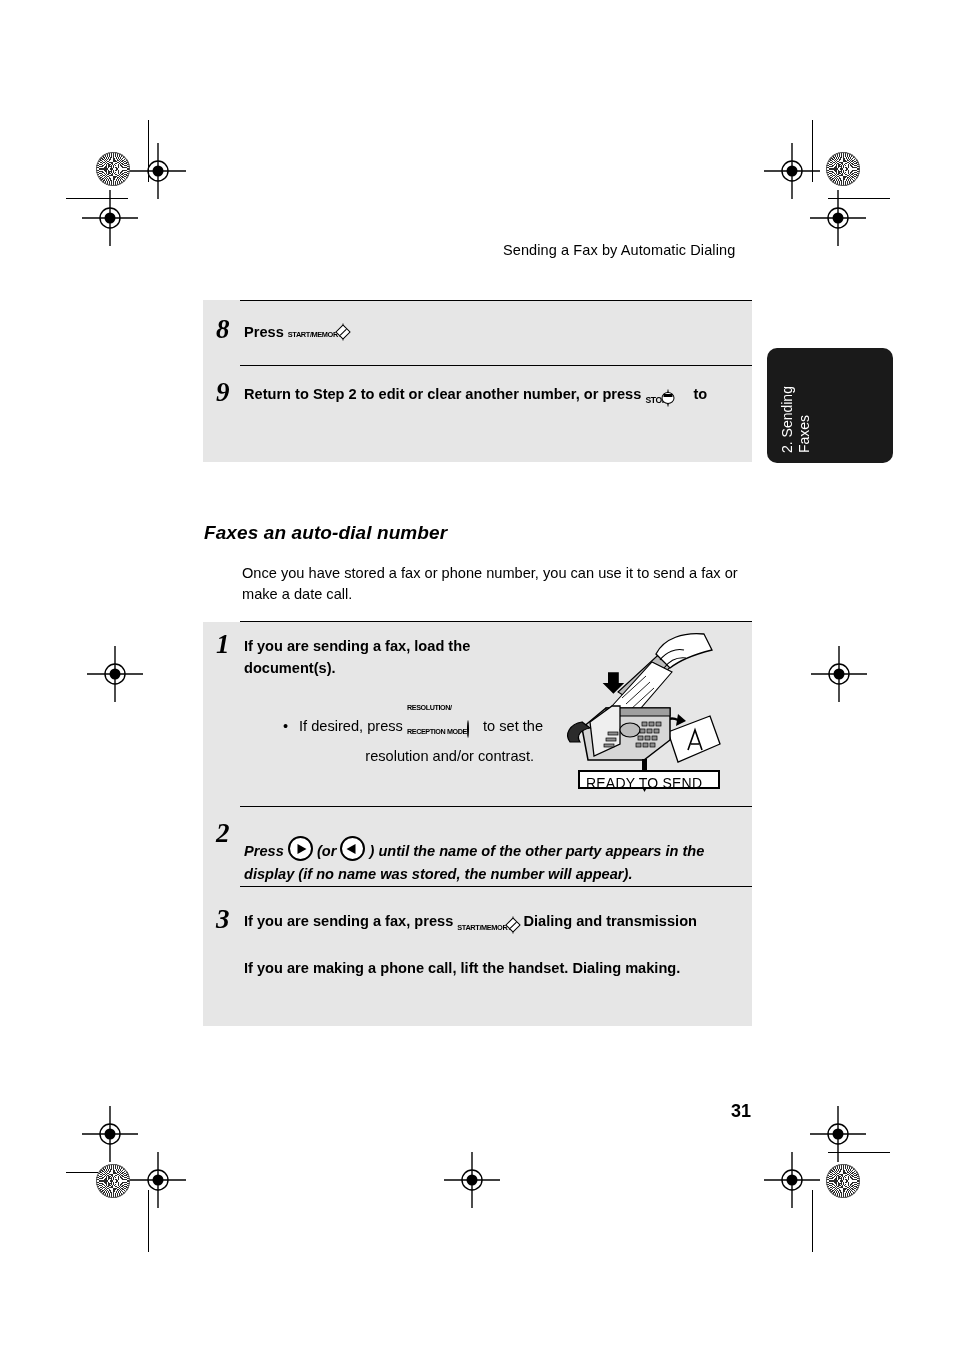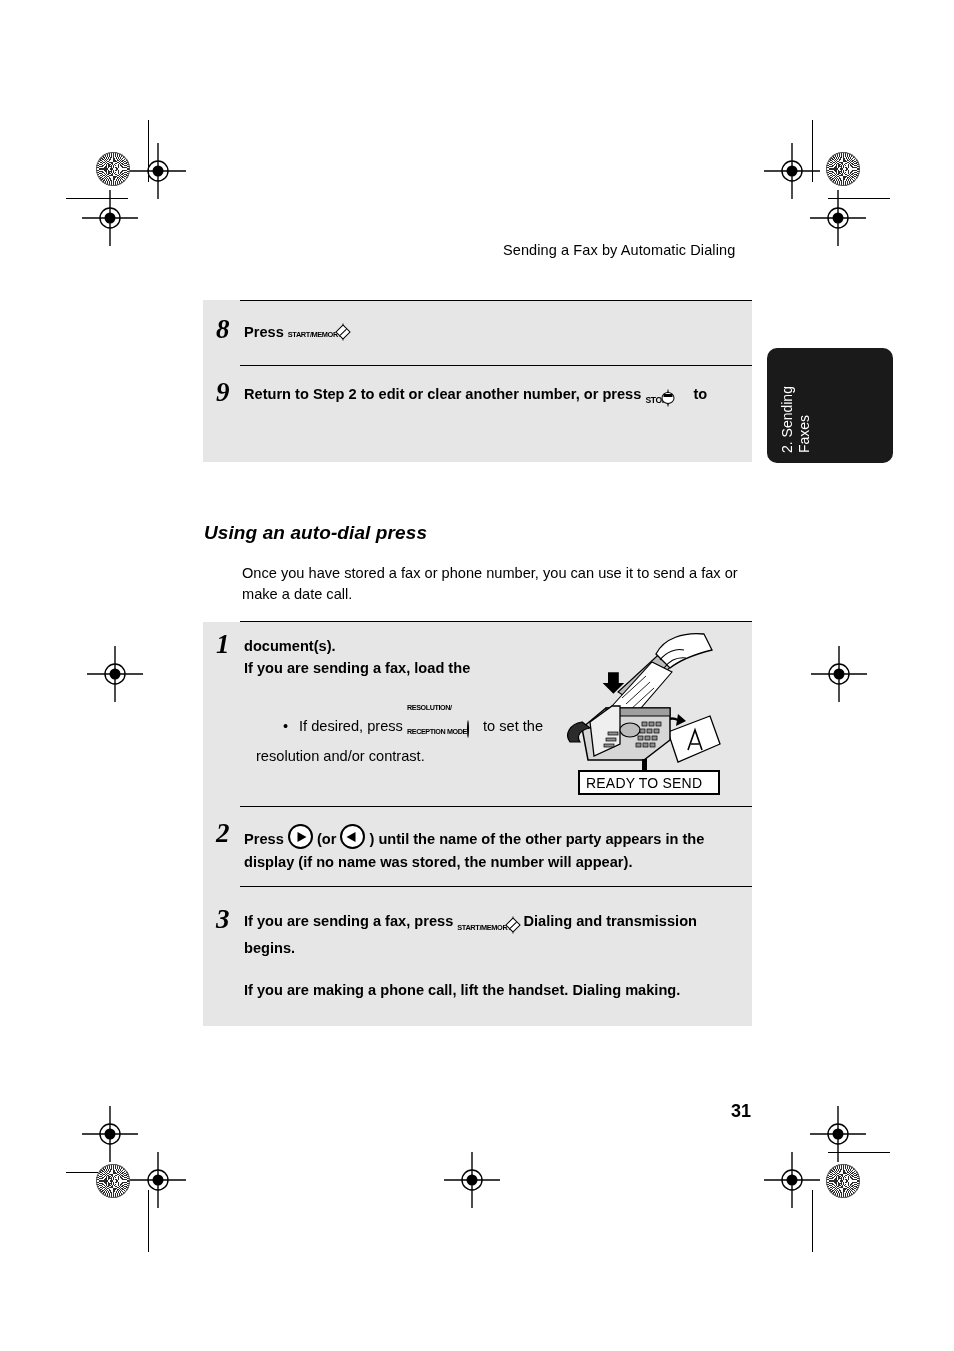--- a/index.html
+++ b/index.html
@@ -230,21 +230,21 @@
     left: 560px;
     top: 624px;
     width: 190px;
     height: 175px;
   }
   .lcd-box {
     position: absolute;
     left: 578px;
     top: 770px;
     width: 142px;
-    height: 25px;
+    height: 19px;
     border: 2.2px solid #000;
     background: #ffffff;
     box-sizing: border-box;
   }
   .lcd-text {
     position: absolute;
     left: 6px; top: 3px;
     font-size: 14px;
     letter-spacing: 0.2px;
   }
@@ -381,46 +381,46 @@
         <span class="key-cap">STOP</span>
         <span class="key-oval">
           <span class="key-glyph stopglyph"></span>
         </span>
       </span>
       <span>to</span>
     </span>
   </div>
 </div>
 
-<div class="section-heading">Using an auto-dial press</div>
+<div class="section-heading">Faxes an auto-dial number</div>
 <div class="section-intro">Once you have stored a fax or phone number, you can use it to send a fax or make a date call.</div>
 
 <div class="block" style="left:203px; top:622px; width:549px; height:404px;"></div>
 <div class="rule" style="left:240px; top:621px; width:512px;"></div>
 <div class="rule" style="left:240px; top:806px; width:512px;"></div>
 <div class="rule" style="left:240px; top:886px; width:512px;"></div>
 
 <div class="step" style="left:216px; top:631px;">
   <div class="step-num" style="left:0; top:0;">1</div>
   <div class="step-body" style="left:28px; top:5px; width:270px;">
+    <div>If you are sending a fax, load the</div>
     <div>document(s).</div>
-    <div>If you are sending a fax, load the</div>
   </div>
   <div class="bullet-row" style="left:28px; top:62px; width:290px;">
     <span style="white-space:nowrap;margin-left:39px;">
       <span class="bullet-dot">•</span>
       <span>If desired, press</span>
       <span class="key key-res" style="vertical-align:-3px;">
         <span class="key-cap">RESOLUTION/
 RECEPTION MODE</span>
         <span class="key-oval"></span>
       </span>
       <span>to set the</span>
     </span>
-    <div style="margin-left:12px; margin-top:3px;">resolution and/or contrast.</div>
+    <div style="margin-left:24px; margin-top:3px;text-align:right;">resolution and/or contrast.</div>
   </div>
 </div>
 
 <svg class="illus" viewBox="0 0 190 175">
 
   <g>
     <polygon points="108,108 150,92 160,120 118,138" fill="#ffffff" stroke="#000" stroke-width="1.3"></polygon>
     <path d="M128,126 L135,106 L142,126 M131,120 L139,120" fill="none" stroke="#000" stroke-width="1.6"></path>
   </g>
 
@@ -481,21 +481,21 @@
     <polygon points="76,152 93,152 84.5,168" fill="#000"></polygon>
   </g>
 </svg>
 
 <div class="lcd-box">
   <span class="lcd-text">READY TO SEND</span>
 </div>
 
 <div class="step" style="left:216px; top:820px;">
   <div class="step-num" style="left:0; top:0;">2</div>
-  <div class="step-body" style="left:28px; top:4px; width:500px;">
+  <div class="step-body" style="left:28px; top:16px; width:500px;font-style:italic;">
     <span style="white-space:nowrap;">
       <span>Press</span>
       <span class="key-arrow right"></span>
       <span>(or</span>
       <span class="key-arrow left"></span>
       <span>) until the name of the other party appears in the</span>
     </span>
     <div style="margin-top:1px;">display (if no name was stored, the number will appear).</div>
   </div>
 </div>
@@ -505,18 +505,17 @@
   <div class="step-body" style="left:28px; top:5px; width:500px;">
     <span style="white-space:nowrap;">
       <span>If you are sending a fax, press</span>
       <span class="key key-start" style="vertical-align:-4px;">
         <span class="key-cap">START/MEMORY</span>
         <span class="key-oval">
           <span class="key-glyph diamond"></span>
         </span>
       </span><span>. Dialing and transmission</span>
     </span>
-    <div style="margin-top:1px;">begins.</div>
     <div style="margin-top:21px;">If you are making a phone call, lift the handset. Dialing making.</div>
   </div>
 </div>
 
 <div class="folio">31</div>
 
 </body></html>

